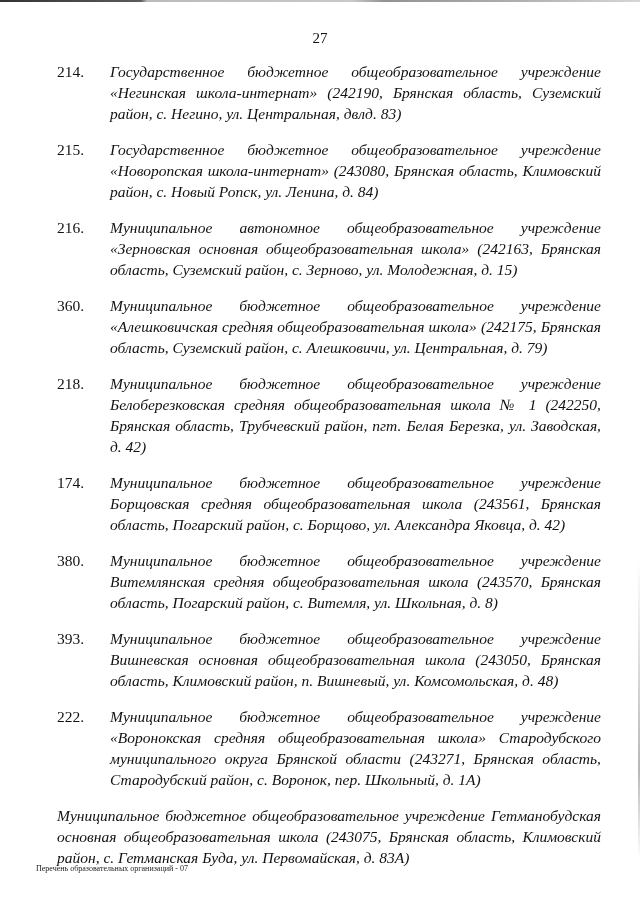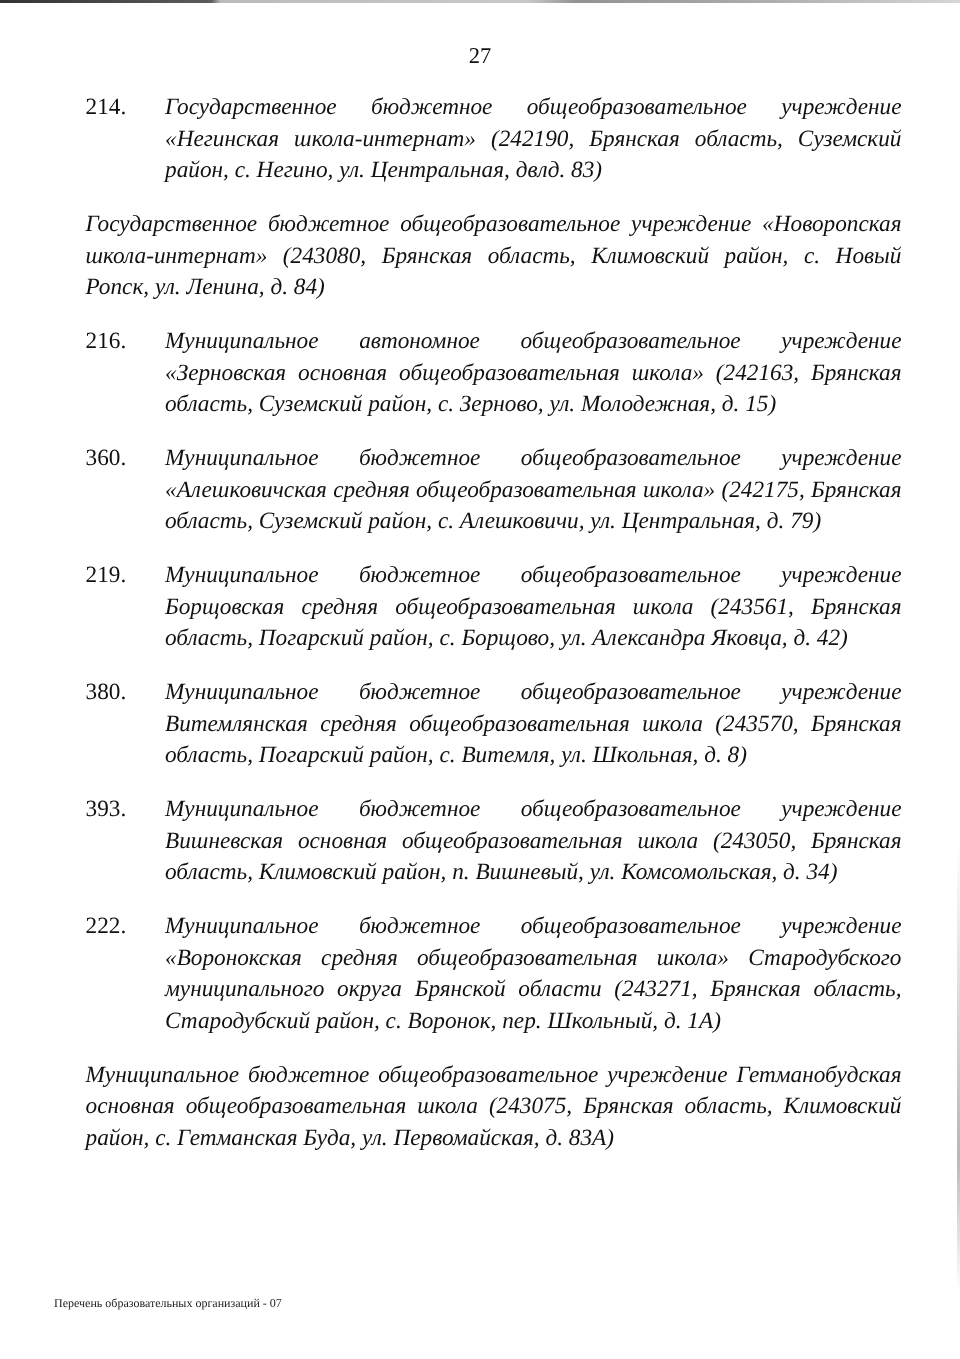--- a/index.html
+++ b/index.html
@@ -78,41 +78,46 @@
 <div class="right-edge"></div>
 
 <div class="page-number">27</div>
 
 <div class="list">
   <div class="entry">
     <div class="entry-num">214.</div>
     <div class="entry-text">Государственное бюджетное общеобразовательное учреждение «Негинская школа-интернат» (242190, Брянская область, Суземский район, с. Негино, ул. Центральная, двлд. 83)</div>
   </div>
   <div class="entry">
+    <div class="entry-num">215.</div>
     <div class="entry-text">Государственное бюджетное общеобразовательное учреждение «Новоропская школа-интернат» (243080, Брянская область, Климовский район, с. Новый Ропск, ул. Ленина, д. 84)</div>
   </div>
   <div class="entry">
     <div class="entry-num">216.</div>
     <div class="entry-text">Муниципальное автономное общеобразовательное учреждение «Зерновская основная общеобразовательная школа» (242163, Брянская область, Суземский район, с. Зерново, ул. Молодежная, д. 15)</div>
   </div>
   <div class="entry">
     <div class="entry-num">360.</div>
     <div class="entry-text">Муниципальное бюджетное общеобразовательное учреждение «Алешковичская средняя общеобразовательная школа» (242175, Брянская область, Суземский район, с. Алешковичи, ул. Центральная, д. 79)</div>
   </div>
   <div class="entry">
-    <div class="entry-num">219.</div>
+    <div class="entry-num">218.</div>
+    <div class="entry-text">Муниципальное бюджетное общеобразовательное учреждение Белоберезковская средняя общеобразовательная школа № 1 (242250, Брянская область, Трубчевский район, пгт. Белая Березка, ул. Заводская, д. 42)</div>
+  </div>
+  <div class="entry">
+    <div class="entry-num">174.</div>
     <div class="entry-text">Муниципальное бюджетное общеобразовательное учреждение Борщовская средняя общеобразовательная школа (243561, Брянская область, Погарский район, с. Борщово, ул. Александра Яковца, д. 42)</div>
   </div>
   <div class="entry">
     <div class="entry-num">380.</div>
     <div class="entry-text">Муниципальное бюджетное общеобразовательное учреждение Витемлянская средняя общеобразовательная школа (243570, Брянская область, Погарский район, с. Витемля, ул. Школьная, д. 8)</div>
   </div>
   <div class="entry">
     <div class="entry-num">393.</div>
-    <div class="entry-text">Муниципальное бюджетное общеобразовательное учреждение Вишневская основная общеобразовательная школа (243050, Брянская область, Климовский район, п. Вишневый, ул. Комсомольская, д. 34)</div>
+    <div class="entry-text">Муниципальное бюджетное общеобразовательное учреждение Вишневская основная общеобразовательная школа (243050, Брянская область, Климовский район, п. Вишневый, ул. Комсомольская, д. 48)</div>
   </div>
   <div class="entry">
     <div class="entry-num">222.</div>
     <div class="entry-text">Муниципальное бюджетное общеобразовательное учреждение «Воронокская средняя общеобразовательная школа» Стародубского муниципального округа Брянской области (243271, Брянская область, Стародубский район, с. Воронок, пер. Школьный, д. 1А)</div>
   </div>
   <div class="entry">
     <div class="entry-text">Муниципальное бюджетное общеобразовательное учреждение Гетманобудская основная общеобразовательная школа (243075, Брянская область, Климовский район, с. Гетманская Буда, ул. Первомайская, д. 83А)</div>
   </div>
 </div>
 

